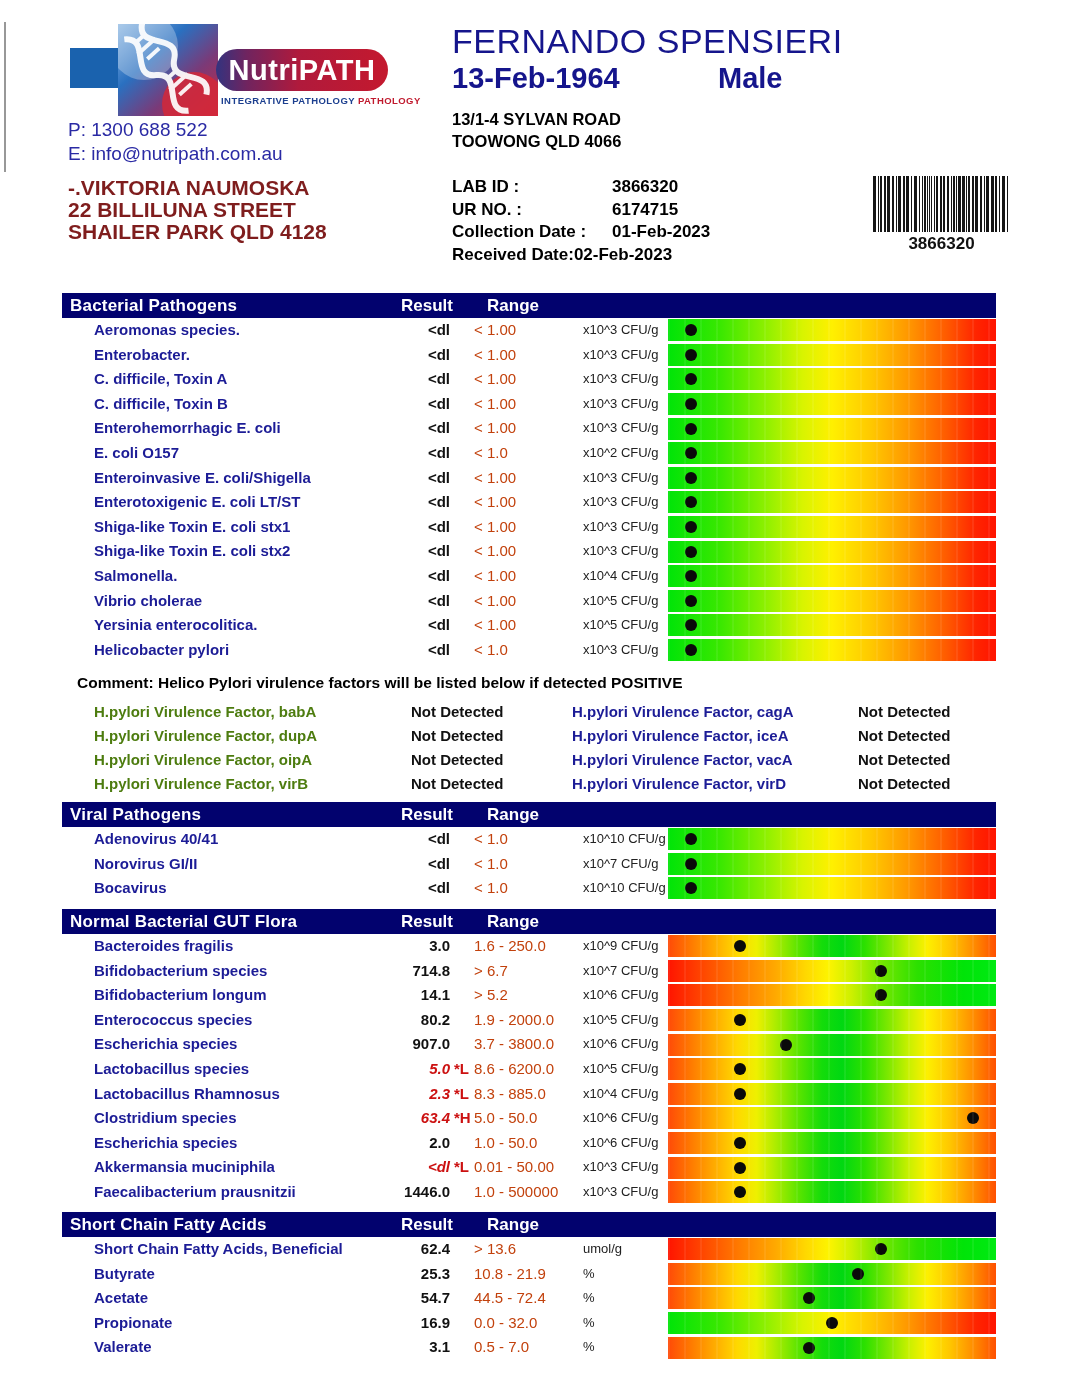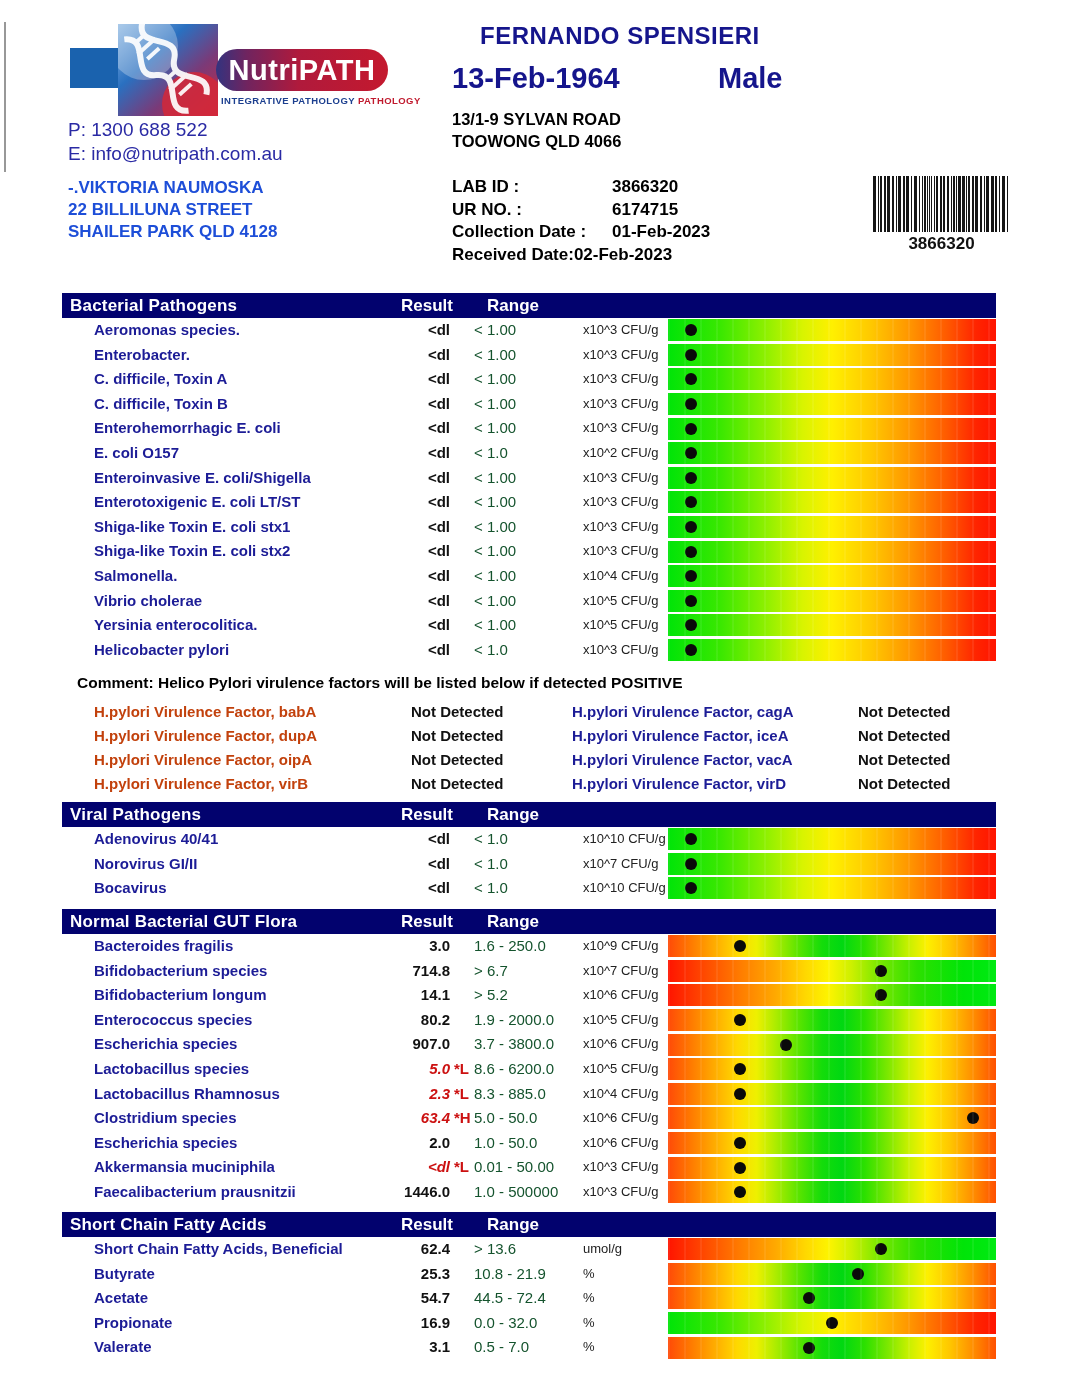--- a/index.html
+++ b/index.html
@@ -14,22 +14,22 @@
   .logo-pill{
     position:absolute;left:216px;top:49px;width:172px;height:42px;border-radius:21px;
     background:linear-gradient(90deg,#33337f 0%,#70245f 18%,#b01a3c 48%,#c4192e 100%);
     color:#fff;display:flex;align-items:center;justify-content:center;
     font-size:29px;font-weight:bold;letter-spacing:.5px;
   }
   .logo-tagline{position:absolute;left:221px;top:95px;font-size:9.5px;font-weight:bold;letter-spacing:.45px;white-space:nowrap;}
   .logo-tagline .tg-blue{color:#1c3f8f;}
   .logo-tagline .tg-red{color:#c01a2e;}
   .contact{position:absolute;left:68px;top:118px;font-size:19px;color:#2a2aa4;line-height:24px;}
-  .sender{position:absolute;left:68px;top:177px;font-size:17px;font-weight:bold;color:#1d4ed8;line-height:22px;}
-  .patient-name{position:absolute;left:452px;top:22px;font-size:24px;font-weight:bold;color:#15158c;letter-spacing:.5px;margin-left:28px;}
+  .sender{position:absolute;left:68px;top:177px;font-size:21px;font-weight:bold;color:#7f1d1d;line-height:22px;}
+  .patient-name{position:absolute;left:452px;top:22px;font-size:34px;font-weight:normal;color:#15158c;letter-spacing:.5px;}
   .patient-dob{position:absolute;left:452px;top:62px;font-size:29px;font-weight:bold;color:#15158c;}
   .patient-sex{position:absolute;left:718px;top:62px;font-size:29px;font-weight:bold;color:#15158c;}
   .patient-addr{position:absolute;left:452px;top:108px;font-size:16.5px;font-weight:bold;color:#000;line-height:22px;}
   .lab-block{position:absolute;left:452px;top:176px;font-size:17px;font-weight:bold;color:#000;line-height:22.5px;width:330px;}
   .lab-row{position:relative;height:22.5px;}
   .lab-val{position:absolute;left:160px;top:0;}
   .barcode{position:absolute;left:873px;top:176px;width:137px;height:56px;display:flex;align-items:stretch;overflow:hidden;}
   .barcode .bar-line{background:#161616;height:100%;}
   .barcode-num{position:absolute;left:873px;top:234px;width:137px;text-align:center;font-size:17px;font-weight:bold;color:#111;}
   
@@ -37,34 +37,34 @@
   .sec-head{position:relative;height:25px;background:#02026e;color:#fff;}
   .sec-title{position:absolute;left:8px;top:0;line-height:25px;font-size:17px;font-weight:bold;letter-spacing:.2px;}
   .h-result{position:absolute;left:302px;width:126px;text-align:center;line-height:25px;font-size:17px;font-weight:bold;}
   .h-range{position:absolute;left:395px;width:112px;text-align:center;line-height:25px;font-size:17px;font-weight:bold;}
   .h-units{position:absolute;left:523px;width:66px;text-align:center;line-height:25px;font-size:17px;font-weight:bold;margin-top:45px;}
   .row{position:relative;height:24.6px;}
   .a-name{position:absolute;left:32px;top:0;line-height:24.6px;font-size:15px;font-weight:bold;color:#1c1c96;white-space:nowrap;}
   .a-result{position:absolute;left:260px;width:128px;top:0;line-height:24.6px;font-size:15px;font-weight:bold;color:#111;text-align:right;white-space:nowrap;}
   .a-result.abn{color:#cc1111;font-style:italic;}
   .a-flag{position:absolute;left:392px;top:0;line-height:24.6px;font-size:15px;font-weight:bold;color:#cc1111;white-space:nowrap;}
-  .a-range{position:absolute;left:412px;top:0;line-height:24.6px;font-size:15px;color:#14532d;white-space:nowrap;}
+  .a-range{position:absolute;left:412px;top:0;line-height:24.6px;font-size:15px;color:#c2410c;white-space:nowrap;}
   .a-units{position:absolute;left:521px;top:0;line-height:24.6px;font-size:13px;color:#222;white-space:nowrap;}
   .bar{position:absolute;left:606px;top:1.3px;width:328px;height:22px;}
   .bar::after{content:"";position:absolute;inset:0;
     background:repeating-linear-gradient(90deg,rgba(255,255,255,.07) 0 2px,rgba(0,0,0,0) 2px 16px);}
   .bar.risk-right{background:linear-gradient(90deg,#00e408 0%,#3ae800 16%,#8ff000 30%,#d8f400 41%,#fff000 50%,#ffc800 62%,#ff9400 74%,#ff5a00 85%,#ff2400 94%,#ff1400 100%);}
   .bar.risk-left{background:linear-gradient(90deg,#ff1400 0%,#ff4400 10%,#ff7c00 22%,#ffaa00 33%,#ffd800 42%,#fdf400 49%,#ccf000 56%,#7ce800 64%,#2ce000 76%,#00e408 90%,#00ea12 100%);}
   .bar.mid{background:linear-gradient(90deg,#ff4a08 0%,#ff7a00 7%,#ffaa00 14%,#ffd800 21%,#eef000 27%,#aaec00 33%,#58e400 40%,#14dc0a 47%,#00d812 53%,#2ce000 60%,#7ce800 67%,#c4f000 73%,#fdf000 79%,#ffc600 86%,#ff8e00 93%,#ff5000 100%);}
   .dot{position:absolute;top:5px;width:12px;height:12px;border-radius:50%;background:#0a0a0a;}
   
   .comment-block{position:absolute;left:62px;top:672px;width:934px;}
   .comment-line{font-size:15.5px;font-weight:bold;color:#000;padding-left:15px;height:28px;line-height:22px;}
   .v-row{position:relative;height:24px;}
-  .v-l1{position:absolute;left:32px;line-height:24px;font-size:15px;font-weight:bold;color:#c2410c;white-space:nowrap;}
+  .v-l1{position:absolute;left:32px;line-height:24px;font-size:15px;font-weight:bold;color:#4d7c0f;white-space:nowrap;}
   .v-v1{position:absolute;left:349px;line-height:24px;font-size:15px;font-weight:bold;color:#111;white-space:nowrap;}
   .v-l2{position:absolute;left:510px;line-height:24px;font-size:15px;font-weight:bold;color:#1c1c96;white-space:nowrap;}
   .v-v2{position:absolute;left:796px;line-height:24px;font-size:15px;font-weight:bold;color:#111;white-space:nowrap;}
 </style>
 </head>
 <body>
 
 <div class="page">
 
   <div class="edge-line"></div>
@@ -108,21 +108,21 @@
   <div class="sender">
     <div>-.VIKTORIA NAUMOSKA</div>
     <div>22 BILLILUNA STREET</div>
     <div>SHAILER PARK QLD 4128</div>
   </div>
 
   <div class="patient-name">FERNANDO SPENSIERI</div>
   <div class="patient-dob">13-Feb-1964</div>
   <div class="patient-sex">Male</div>
   <div class="patient-addr">
-    <div>13/1-9 SYLVAN ROAD</div>
+    <div>13/1-4 SYLVAN ROAD</div>
     <div>TOOWONG QLD 4066</div>
   </div>
 
   <div class="lab-block">
     <div class="lab-row">
       <span>LAB ID :</span>
       <span class="lab-val">3866320</span>
     </div>
     <div class="lab-row">
       <span>UR NO. :</span>

